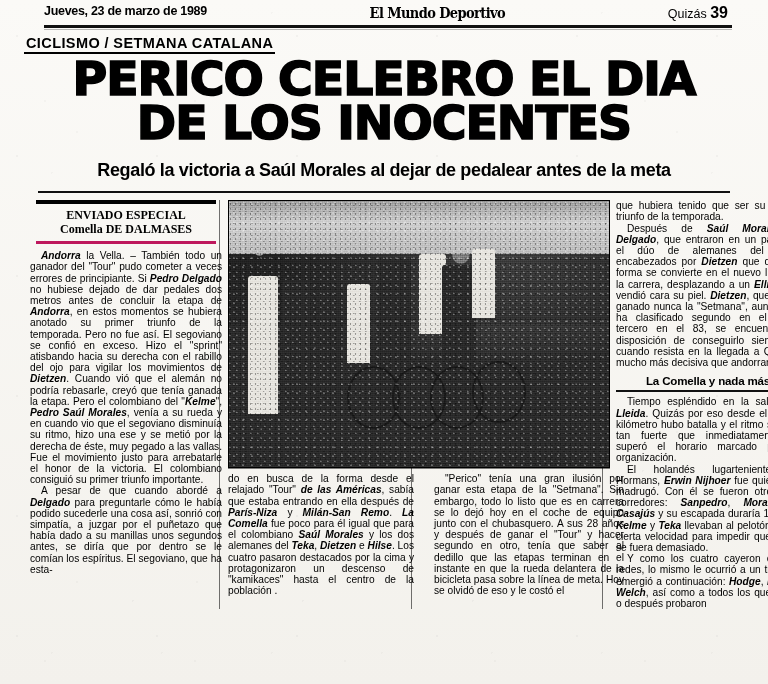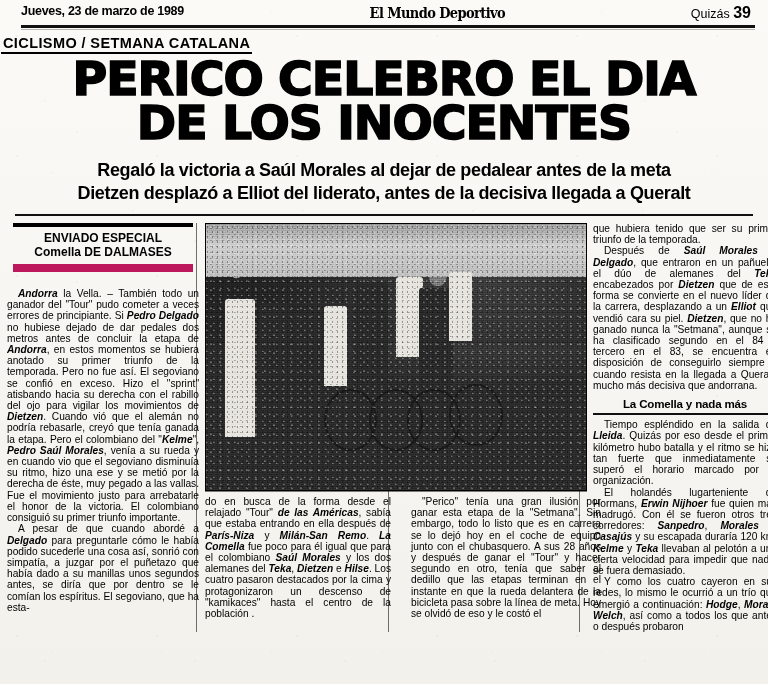--- a/index.html
+++ b/index.html
@@ -16,21 +16,21 @@
     background:
       radial-gradient(circle at 12% 30%, rgba(0,0,0,0.030) 0 1px, transparent 1px),
       radial-gradient(circle at 47% 8%, rgba(0,0,0,0.025) 0 1px, transparent 1px),
       radial-gradient(circle at 78% 62%, rgba(0,0,0,0.030) 0 1px, transparent 1px),
       radial-gradient(circle at 64% 88%, rgba(0,0,0,0.022) 0 1px, transparent 1px),
       radial-gradient(circle at 30% 72%, rgba(0,0,0,0.022) 0 1px, transparent 1px),
       linear-gradient(#fbfaf7,#f3f1ec);
     background-size:140px 120px,110px 160px,170px 130px,120px 150px,150px 140px,100% 100%;
     pointer-events:none;
   }
-  .page{position:absolute;inset:0;padding:0 1px;box-sizing:border-box;}
+  .page{position:absolute;inset:0;padding:0 24px;box-sizing:border-box;}
 
   
   .masthead{
     position:relative;height:26px;
     display:flex;align-items:flex-start;justify-content:space-between;
   }
   .mh-date{
     font-size:12.5px;font-weight:bold;letter-spacing:-0.3px;
     padding-left:20px;padding-top:4px;
   }
@@ -85,23 +85,23 @@
   .vrule{position:absolute;top:0;bottom:0;width:1px;background:#000;opacity:.55;}
   .vrule.v1{left:195px;} .vrule.v2{left:387px;} .vrule.v3{left:578px;}
 
   .col{font-size:10.2px;line-height:11.2px;text-align:justify;}
   .col p{margin:0;text-indent:11px;}
   .col p.noind{text-indent:0;}
   i,em{font-style:italic;font-weight:bold;}
 
   
   .byline{
-    border-top:4px solid #000;border-bottom:8px solid #be185d;
+    border-top:4px solid #000;border-bottom:3px solid #be185d;
     text-align:center;font-weight:bold;font-size:12px;line-height:13.5px;
-    padding:5px 0 5px;margin:0 6px 16px 6px;
+    padding:5px 0 5px;margin:0 6px 6px 6px;font-family:Liberation Serif, serif;
   }
   
   .photo-wrap{grid-column:2 / span 2;}
   .photo{
     width:100%;height:268px;
     border:1px solid #000;
     box-sizing:border-box;
     position:relative;overflow:hidden;
     background:#8d8d8d;
   }
@@ -196,21 +196,20 @@
     <span>CICLISMO / SETMANA CATALANA</span>
   </div>
 
   <div class="headline">
     <span class="l1">PERICO CELEBRO EL DIA</span>
     <span class="l2">DE LOS INOCENTES</span>
   </div>
 
   <div class="subhead">
     <div>Regaló la victoria a Saúl Morales al dejar de pedalear antes de la meta</div>
-    <div>Dietzen desplazó a Elliot del liderato, antes de la decisiva llegada a Queralt</div>
   </div>
   <div class="rule-under"></div>
 
   <div class="cols">
     <div class="vrule v1"></div>
     <div class="vrule v2"></div>
     <div class="vrule v3"></div>
 
     <div class="col">
       <div class="byline">

